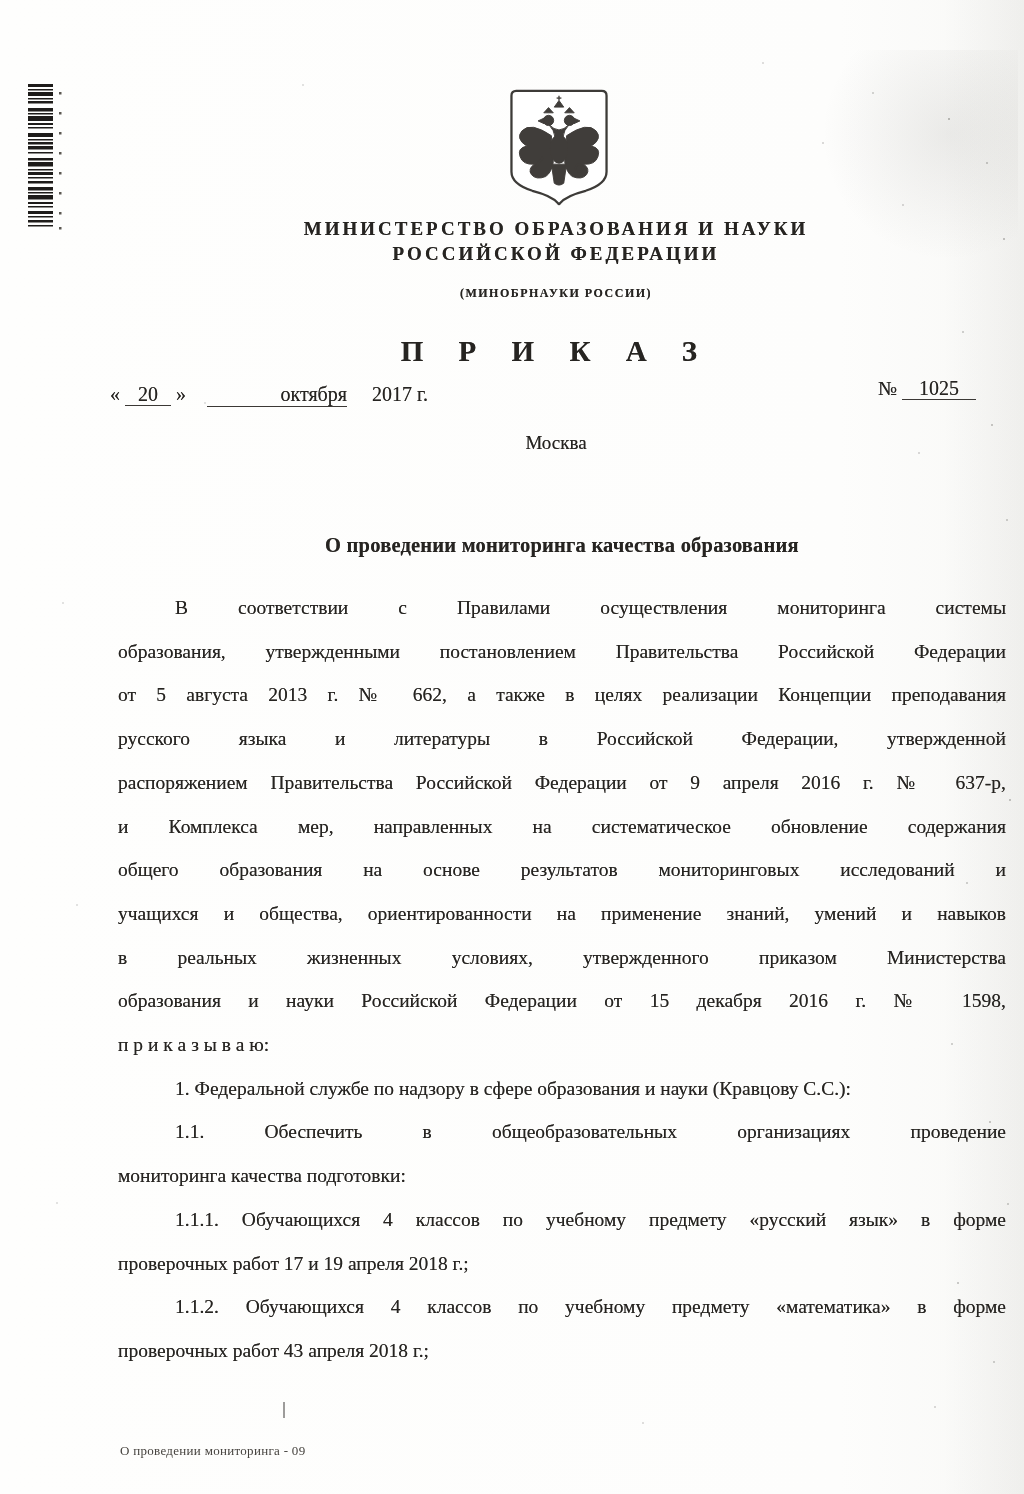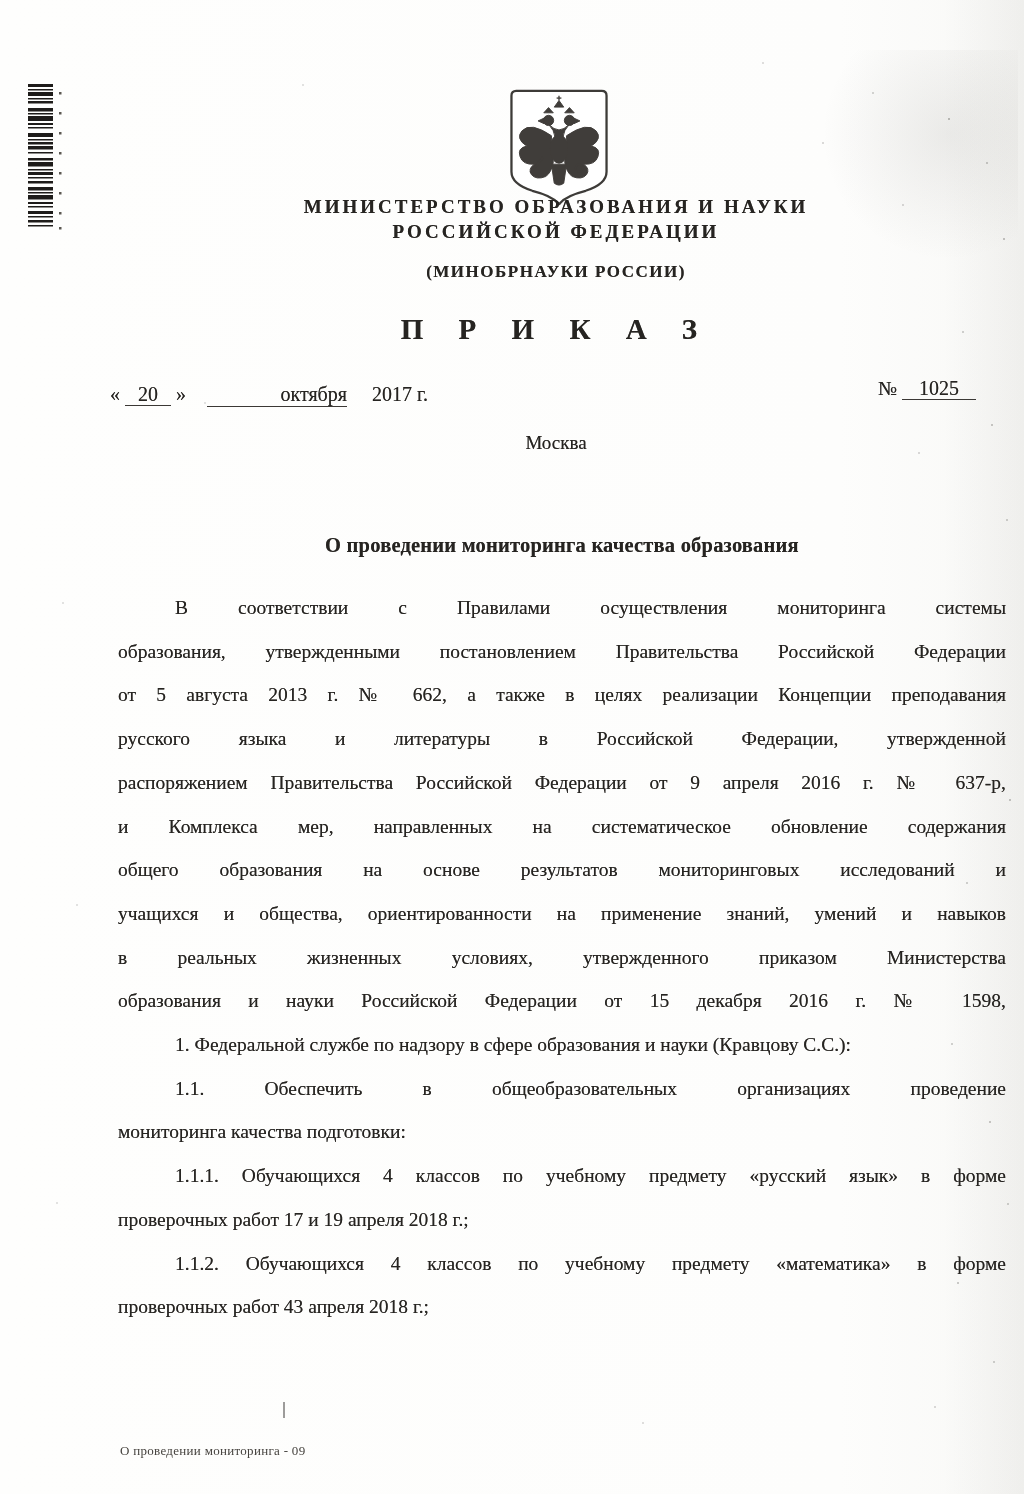--- a/index.html
+++ b/index.html
@@ -34,23 +34,23 @@
       302px 84px 0 0 rgba(60,58,54,.14), 204px 402px 0 0 rgba(60,58,54,.14),
       642px 1422px 0 0 rgba(60,58,54,.16), 62px 602px 0 0 rgba(60,58,54,.14),
       76px 904px 0 0 rgba(60,58,54,.14), 56px 1202px 0 0 rgba(60,58,54,.14),
       918px 452px 0 0 rgba(60,58,54,.18), 934px 1406px 0 0 rgba(60,58,54,.18);}
   .fold-tick{position:absolute;left:283px;top:1402px;width:1.5px;height:16px;
     background:rgba(40,38,35,.45);}
 
   
   .barcode{position:absolute;left:28px;top:84px;}
   .crest{position:absolute;left:501px;top:88px;}
-  .head-block{position:absolute;left:88px;top:194px;width:936px;text-align:center;}
+  .head-block{position:absolute;left:88px;top:216px;width:936px;text-align:center;}
   .ministry1,.ministry2{font-weight:bold;font-size:19px;line-height:25px;letter-spacing:3px;}
-  .ministry-short{font-weight:bold;font-size:17px;line-height:21px;letter-spacing:1.5px;margin-top:17px;}
+  .ministry-short{font-weight:bold;font-size:12px;line-height:21px;letter-spacing:1.5px;margin-top:17px;}
   .doc-type{font-weight:bold;font-size:29px;line-height:36px;letter-spacing:14px;margin-top:29px;}
 
   
   .date-row{position:absolute;left:110px;top:383px;font-size:20px;white-space:nowrap;}
   .u{border-bottom:1.6px solid #3b3835;}
   .day{padding:0 13px;}
   .month-blank{display:inline-block;width:140px;text-align:right;margin-left:16px;}
   .year{margin-left:20px;}
   .num-row{position:absolute;left:878px;top:377px;font-size:20px;white-space:nowrap;}
   .num-val{padding:0 17px;}
@@ -185,20 +185,21 @@
     <div class="line ink j ind">В соответствии с Правилами осуществления мониторинга системы</div>
     <div class="line ink j">образования, утвержденными постановлением Правительства Российской Федерации</div>
     <div class="line ink j">от 5 августа 2013 г. № 662, а также в целях реализации Концепции преподавания</div>
     <div class="line ink j">русского языка и литературы в Российской Федерации, утвержденной</div>
     <div class="line ink j">распоряжением Правительства Российской Федерации от 9 апреля 2016 г. № 637-р,</div>
     <div class="line ink j">и Комплекса мер, направленных на систематическое обновление содержания</div>
     <div class="line ink j">общего образования на основе результатов мониторинговых исследований и</div>
     <div class="line ink j">учащихся и общества, ориентированности на применение знаний, умений и навыков</div>
     <div class="line ink j">в реальных жизненных условиях, утвержденного приказом Министерства</div>
     <div class="line ink j">образования и науки Российской Федерации от 15 декабря 2016 г. № 1598,</div>
+    <div class="line ink l">п р и к а з ы в а ю:</div>
     <div class="line ink l ind">1. Федеральной службе по надзору в сфере образования и науки (Кравцову С.С.):</div>
     <div class="line ink j ind">1.1. Обеспечить в общеобразовательных организациях проведение</div>
     <div class="line ink l">мониторинга качества подготовки:</div>
     <div class="line ink j ind">1.1.1. Обучающихся 4 классов по учебному предмету «русский язык» в форме</div>
     <div class="line ink l">проверочных работ 17 и 19 апреля 2018 г.;</div>
     <div class="line ink j ind">1.1.2. Обучающихся 4 классов по учебному предмету «математика» в форме</div>
     <div class="line ink l">проверочных работ 43 апреля 2018 г.;</div>
   </div>
 
   <div class="footer">О проведении мониторинга - 09</div>

